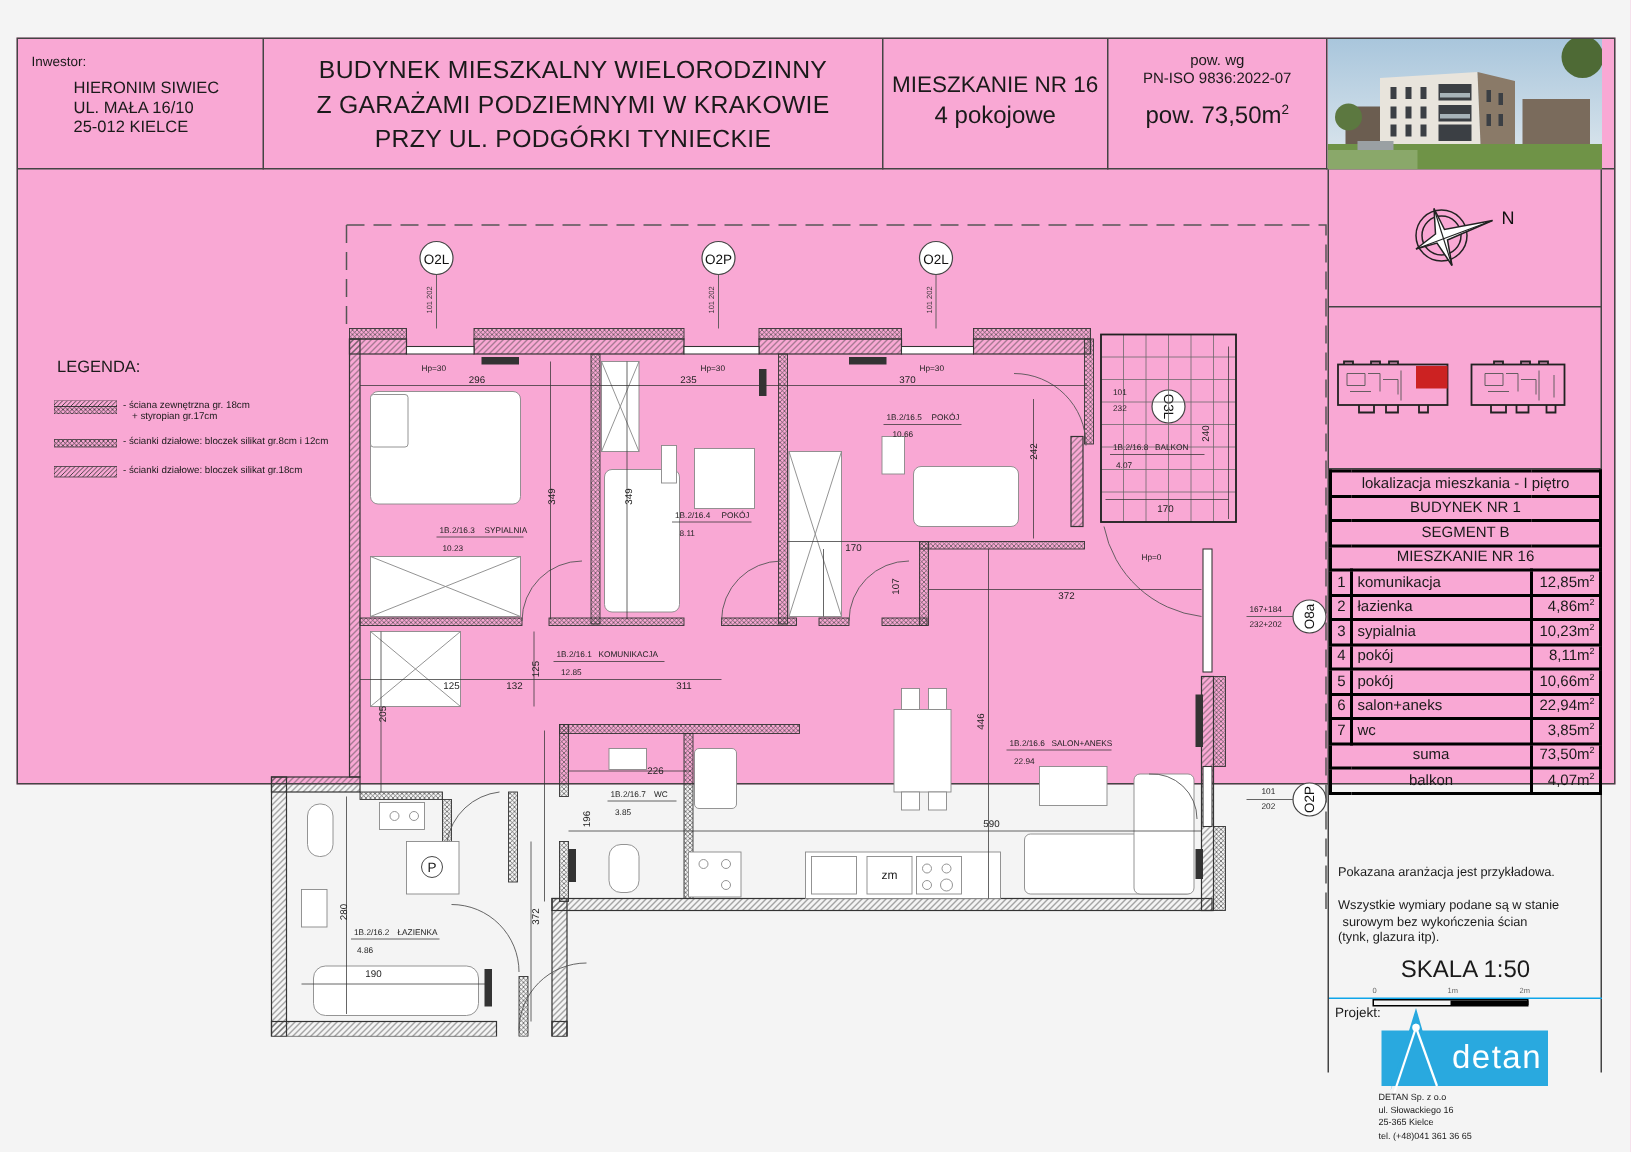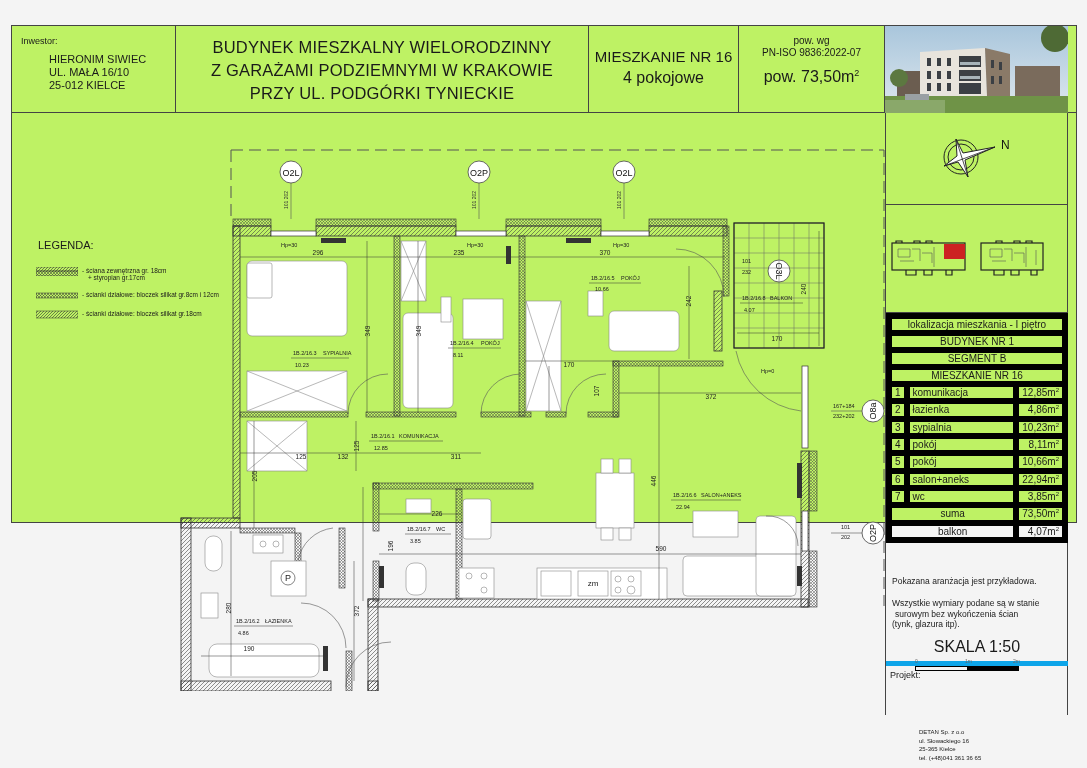--- a/index.html
+++ b/index.html
@@ -1,43 +1,43 @@
 <!DOCTYPE html>
 <html><head>
 <meta charset="utf-8">
 <style>
   * { box-sizing: border-box; margin: 0; padding: 0; }
   html, body { width: 1087px; height: 768px; background: #f4f4f4; overflow: hidden; }
   body { font-family: "Liberation Sans", sans-serif; color: #1a1a1a; position: relative; }
-  .sheet { position: absolute; left: 11px; top: 25px; width: 1066px; height: 498px; background: #bef264; border: 1px solid #444; }
+  .sheet { position: absolute; left: 11px; top: 25px; width: 1066px; height: 498px; background: #f9a8d4; border: 1px solid #444; }
   .hdr { position: absolute; left: 0; top: 0; height: 87px; border-bottom: 1px solid #444; }
   .cell { position: absolute; top: 0; height: 87px; border-right: 1px solid #444; }
   .inv { left: 0; width: 164px; padding: 10px 0 0 9px; }
   .inv .lbl { font-size: 9px; margin-bottom: 7px; }
   .inv .ln { font-size: 11px; line-height: 13px; padding-left: 28px; }
   .title { left: 164px; width: 413px; text-align: center; padding-top: 10px; }
   .title div { font-size: 16.5px; line-height: 23px; letter-spacing: 0.2px; }
   .apt { left: 577px; width: 150px; text-align: center; padding-top: 20px; }
   .apt .n { font-size: 15px; line-height: 21px; }
   .apt .k { font-size: 16px; line-height: 21px; }
   .area { left: 727px; width: 146px; text-align: center; padding-top: 9px; }
   .area .s { font-size: 10px; line-height: 12px; }
   .area .big { font-size: 16px; margin-top: 9px; }
   .area sup { font-size: 9px; }
   .photo { left: 873px; width: 183px; border-right: none; overflow: hidden; }
   .rightpanel { position: absolute; left: 873px; top: 87px; width: 183px; height: 602px; border-left: 1px solid #444; border-right: 1px solid #444; }
   .compass { position: absolute; left: 0; top: 0; width: 182px; height: 92px; border-bottom: 1px solid #444; }
   .minimap { position: absolute; left: 0; top: 92px; width: 182px; height: 108px; border-bottom: 1px solid #444; }
   table.areas { position: absolute; left: 0; top: 200px; width: 182px; border-collapse: collapse; font-size: 10px; }
-  table.areas td { border: 6px solid #000000; height: 16.5px; padding: 0 3px; }
+  table.areas td { border: 2px solid #000000; height: 16.5px; padding: 0 3px; }
   table.areas .c { text-align: center; }
   table.areas .num { width: 14px; text-align: right; }
   table.areas .val { width: 46px; text-align: right; }
   table.areas sup { font-size: 6px; }
-  .notes { position: absolute; left: 0; top: 403px; width: 182px; height: 150px; border-bottom: 5px solid #0ea5e9; font-size: 8.5px; padding: 60px 0 0 6px; }
+  .notes { position: absolute; left: 0; top: 403px; width: 182px; height: 150px; border-bottom: 1px solid #0ea5e9; font-size: 8.5px; padding: 60px 0 0 6px; }
   .notes .p2 { margin-top: 12px; line-height: 10.5px; }
   .scale { text-align: center; font-size: 16px; margin-top: 8px; margin-left: -6px; }
   .scalebar { position: relative; margin: 2px 0 0 23px; width: 104px; height: 16px; }
   .scalebar .t { position: absolute; top: 0; font-size: 5px; color: #666; }
   .scalebar .b2 { position: absolute; left: 52px; top: 9px; width: 52px; height: 3px; background: #000; }
   .scalebar .o { position: absolute; left: 0; top: 8px; width: 104px; height: 5px; border: 1px solid #000; }
   .projekt { position: absolute; left: 0; top: 553px; width: 182px; height: 130px; border-bottom: 1px solid #444; font-size: 9px; padding: 4px 0 0 4px; }
   .logo { position: absolute; left: 35px; top: 21px; width: 111px; height: 37px; background: #29a9df; }
   .logo span { position: absolute; left: 47px; top: 5px; font-size: 22px; color: #fff; letter-spacing: 1px; font-weight: normal; }
   .company { position: absolute; left: 33px; top: 62px; font-size: 6px; line-height: 8.5px; }
@@ -213,20 +213,29 @@
       <div class="scalebar">
         <span class="t" style="left:0">0</span>
         <span class="t" style="left:50px">1m</span>
         <span class="t" style="left:98px">2m</span>
         <div class="o"></div>
           <div class="b2"></div>
       </div>
     </div>
     <div class="projekt">
       <div>Projekt:</div>
+      <div class="logo">
+        <svg width="111" height="60" viewBox="0 0 111 60" style="position:absolute;left:0;top:-15px;">
+          <polygon points="23,0 38,52 34,52 23,10 10,45 6,55" fill="#29a9df"></polygon>
+          <line x1="23" y1="13" x2="8" y2="58" stroke="#fff" stroke-width="1.5"></line>
+          <line x1="23" y1="13" x2="37" y2="52" stroke="#fff" stroke-width="1.5"></line>
+          <circle cx="23" cy="13" r="2.5" fill="#fff"></circle>
+        </svg>
+        <span>detan</span>
+      </div>
       <div class="company">
         <div>DETAN Sp. z o.o</div>
         <div>ul. Słowackiego 16</div>
         <div>25-365 Kielce</div>
         <div>tel. (+48)041 361 36 65</div>
       </div>
     </div>
   </div>
 
   <div class="legend">

